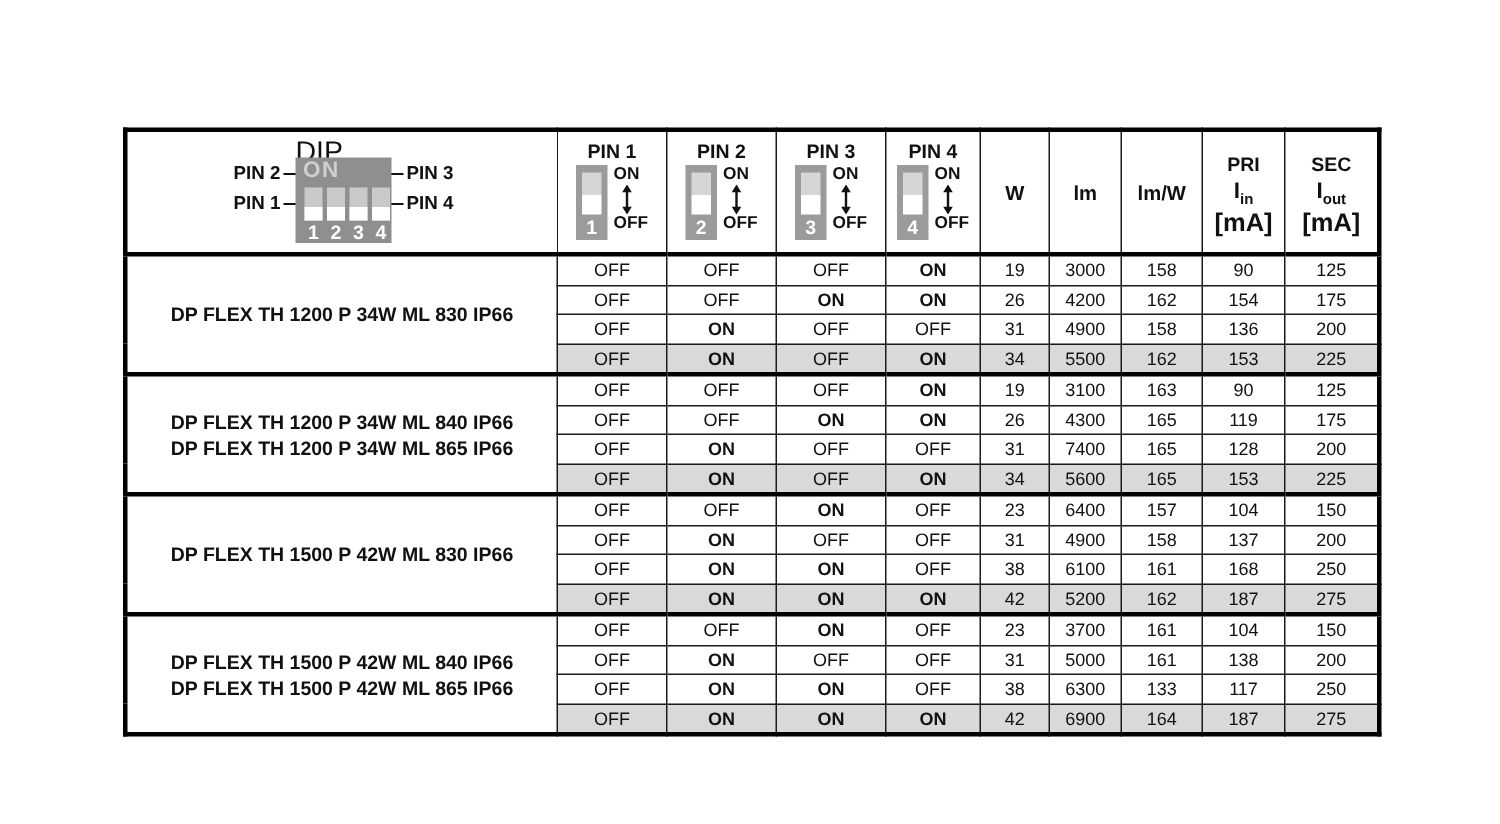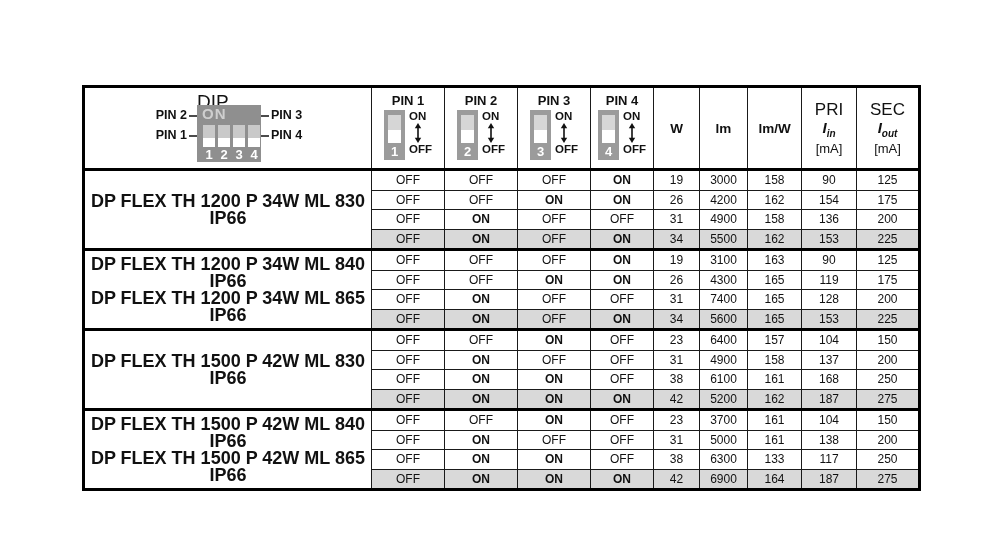--- a/index.html
+++ b/index.html
@@ -6,21 +6,21 @@
   body { width:1000px; height:549px; position:relative; font-family:"Liberation Sans","DejaVu Sans",sans-serif; color:#111; }
 
   table.spec { position:absolute; left:82px; top:85px; width:836px;
     border-collapse:collapse; table-layout:fixed; border:3px solid #000; background:#fff; }
   th, td { border:1.5px solid #1a1a1a; padding:0; }
   thead th { border-bottom:3px solid #000; height:80px; background:#fff; }
   tbody td { height:18.5px; line-height:18.5px; text-align:center; font-size:12px; }
   tr.group-start td { border-top:3px solid #000; }
   tr.shaded td { background:#d9d9d9; }
   td.on { font-weight:bold; }
-  td.product { background:#fff; font-weight:bold; font-size:18px; text-align:center;
+  td.product { background:#fff; font-weight:bold; font-size:13px; text-align:center;
     vertical-align:middle; line-height:17px; }
 
   
   th.dip-cell { position:relative; vertical-align:top; }
   .dip-title { position:absolute; top:3px; left:112px; width:64px; text-align:left;
     font-weight:normal; font-size:19px; }
   .dip-lines { position:absolute; left:0; top:0; pointer-events:none; }
   .dip-pin-label { position:absolute; font-weight:bold; font-size:12.5px; line-height:13px; }
   .p2 { right:184px; top:21px; } .p1 { right:184px; top:41px; }
   .p3 { left:186px; top:21px; } .p4 { left:186px; top:41px; }
@@ -43,24 +43,24 @@
   .mini-num { position:absolute; bottom:1px; left:0; width:100%; text-align:center;
     color:#fff; font-weight:bold; font-size:13px; line-height:14px; }
   .onoff { display:flex; flex-direction:column; align-items:flex-start; height:50px; }
   .on-label, .off-label { font-weight:bold; font-size:11.5px; line-height:13px; }
   .varrow { margin-left:4px; }
 
   
   th.metric { vertical-align:middle; font-weight:bold; font-size:13.5px; text-align:center; }
   th.cur { vertical-align:middle; }
   .cur-stack { display:flex; flex-direction:column; align-items:center; justify-content:center; height:100%; }
-  .cur-title { font-weight:normal; font-size:17px; line-height:19px; }
-  .cur-sym { font-weight:bold; font-size:15px; line-height:17px;font-style:italic; }
+  .cur-title { font-weight:bold; font-size:13px; line-height:19px; }
+  .cur-sym { font-weight:bold; font-size:15px; line-height:17px; }
   .cur-sym sub { font-size:10px; }
-  .cur-unit { font-weight:normal; font-size:13px; line-height:14px; }
+  .cur-unit { font-weight:bold; font-size:17px; line-height:14px; }
 </style>
 </head>
 <body>
 
 <table class="spec">
   <colgroup>
     <col style="width:288px">
       <col style="width:73px">
       <col style="width:73px">
     <col style="width:73px">

